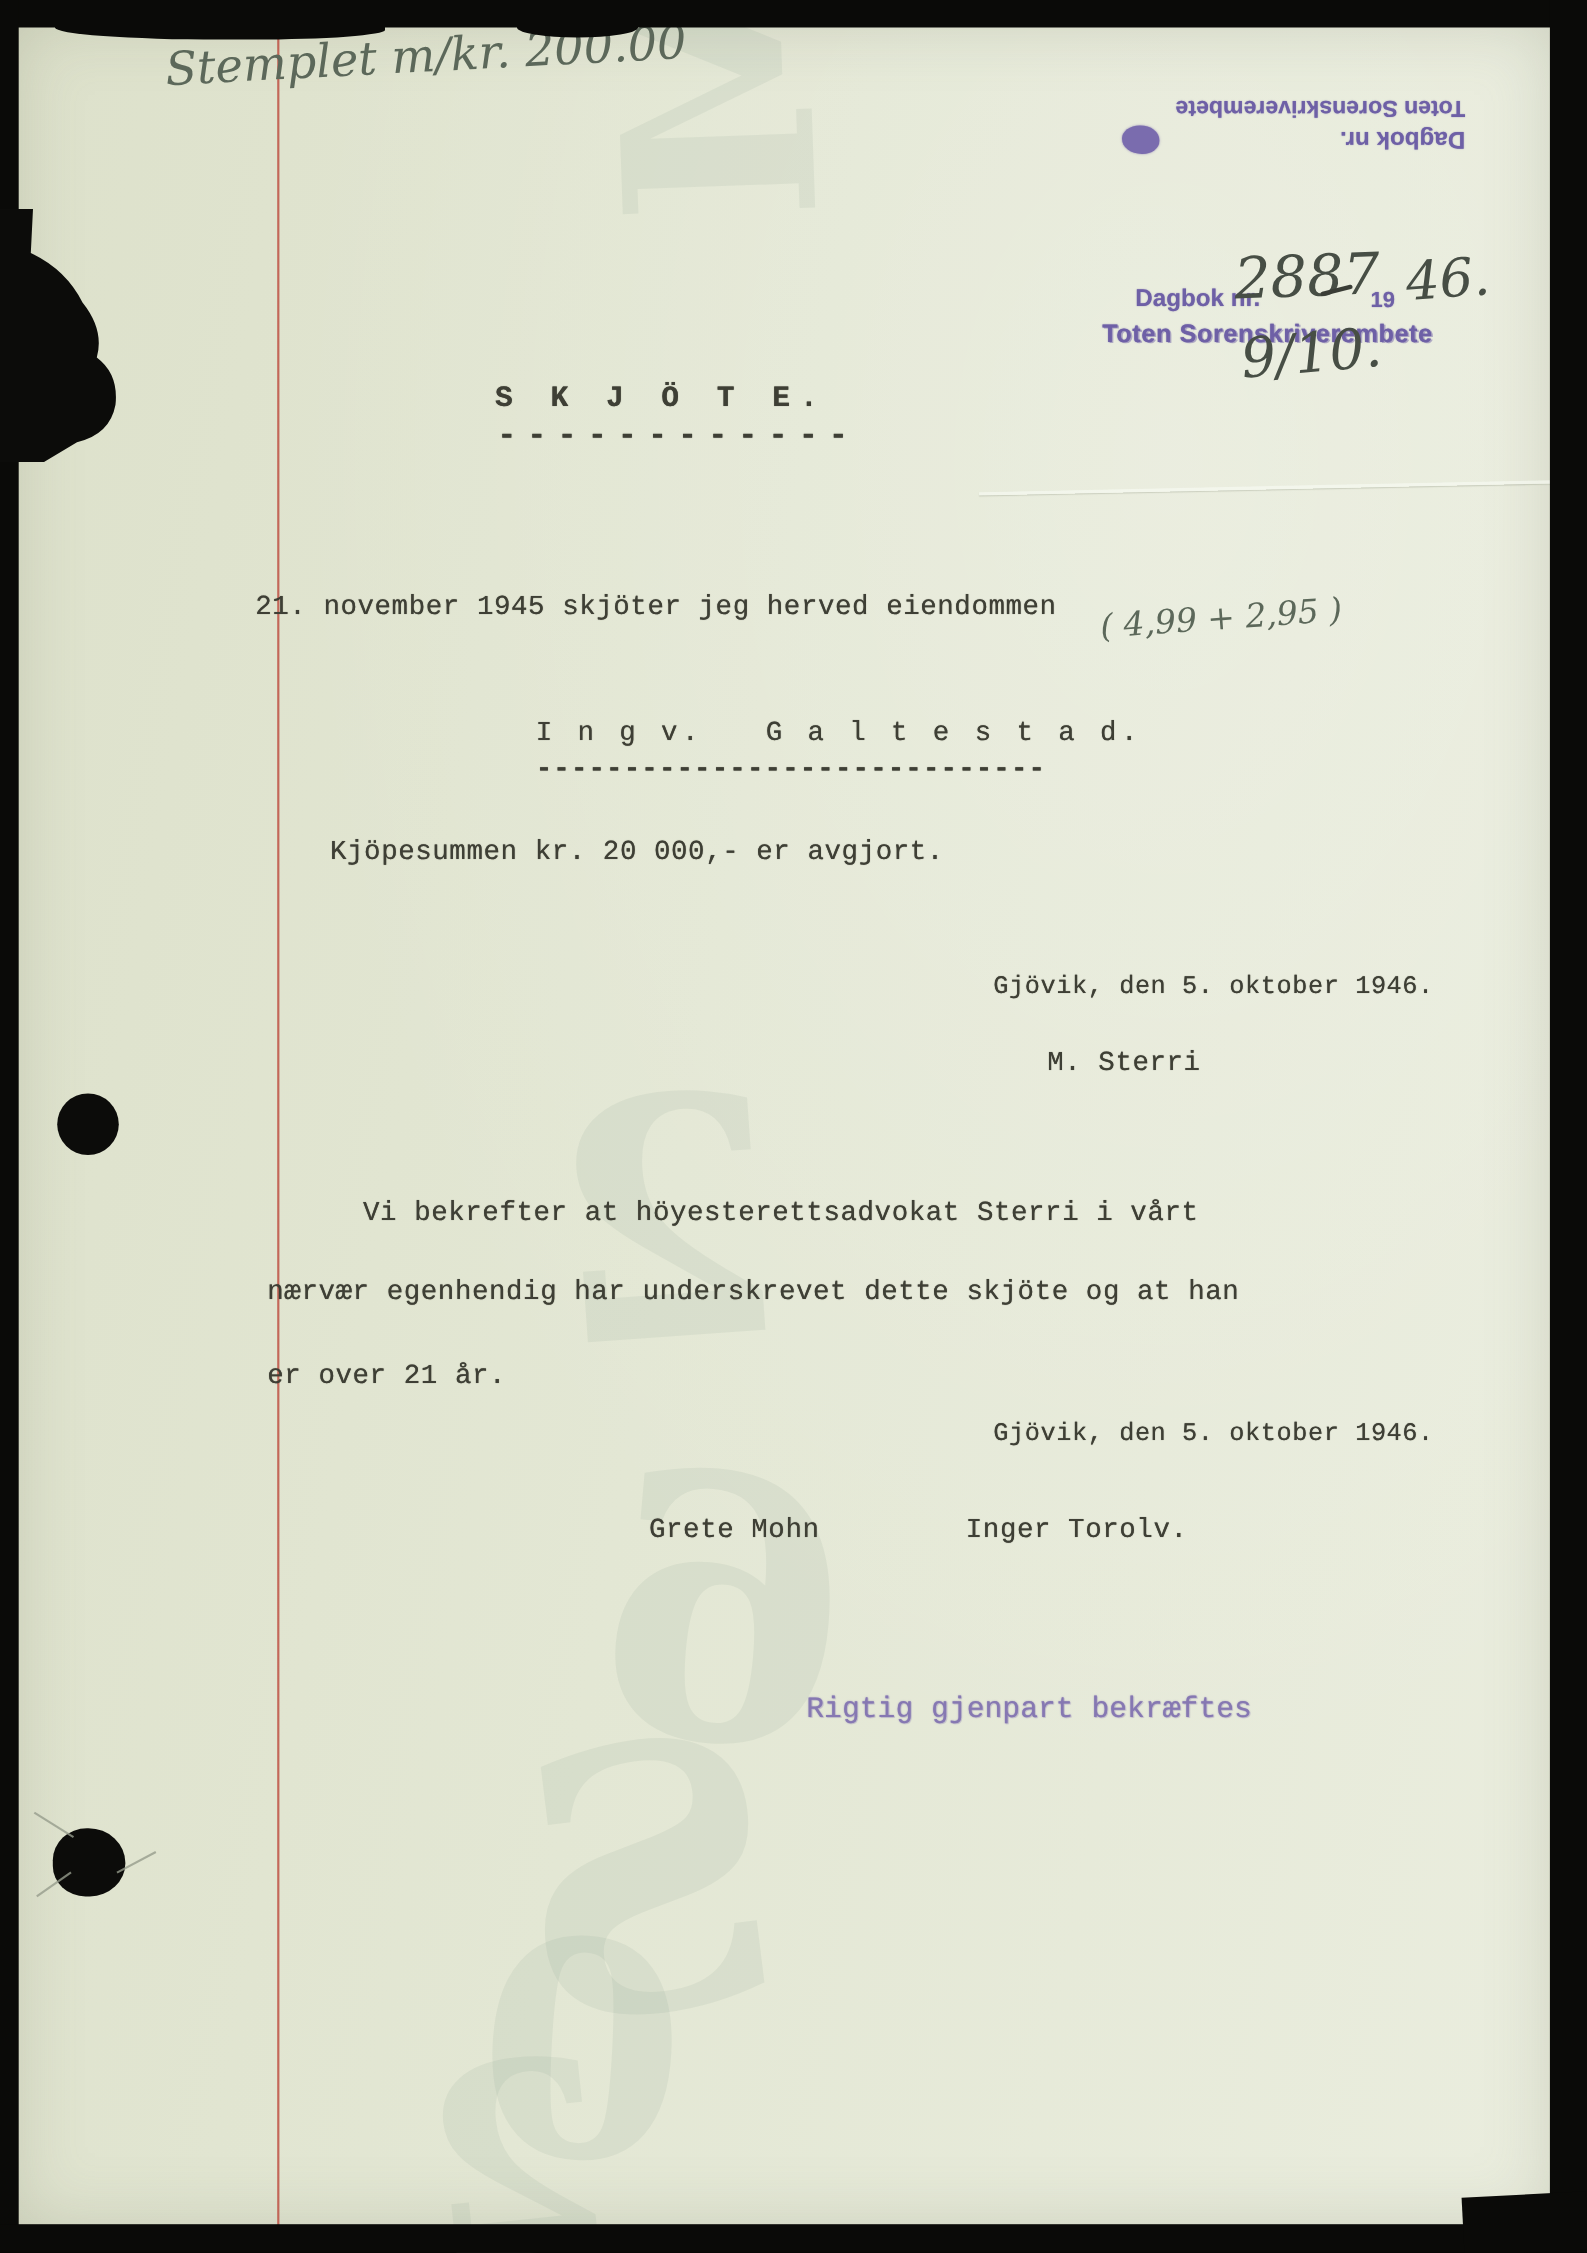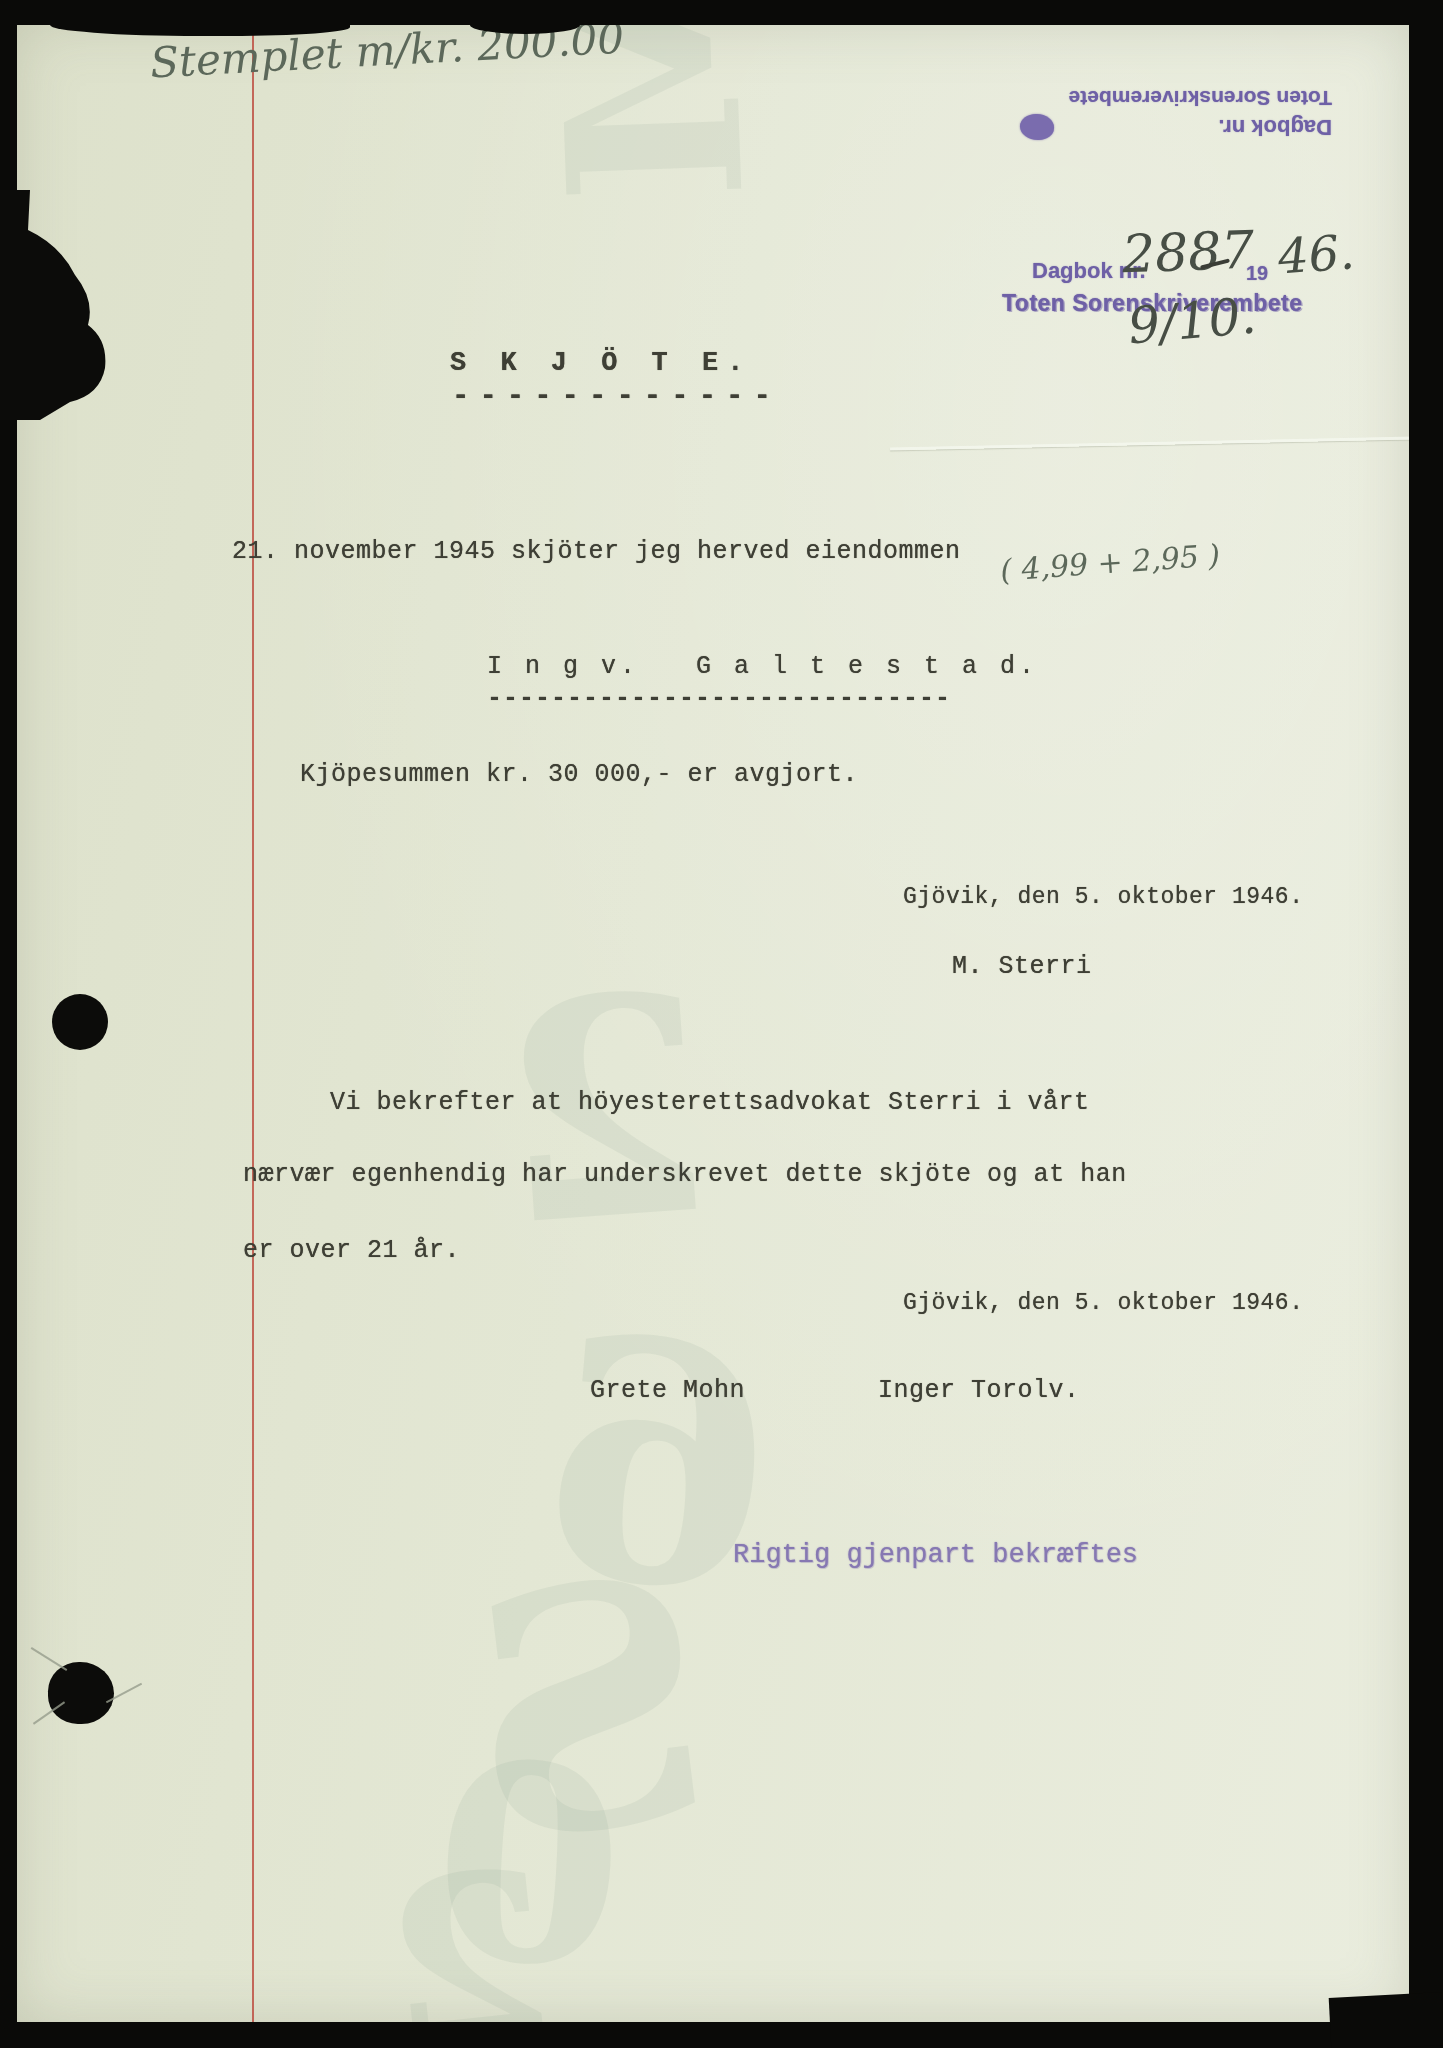--- a/index.html
+++ b/index.html
@@ -79,21 +79,21 @@
 
   <div class="abs tw tw-bold" style="left:450px;top:348px;font-size:27px;letter-spacing:9px;">S K J Ö T E.</div>
   <div class="abs tw tw-bold" style="left:452px;top:380px;font-size:29px;letter-spacing:10px;">------------</div>
 
   <div class="abs tw" style="left:232px;top:537px;">21. november 1945 skjöter jeg herved eiendommen</div>
   <div class="abs hw" style="left:1000px;top:545px;font-size:30px;transform:rotate(-4deg);">( 4,99 + 2,95 )</div>
 
   <div class="abs tw" style="left:487px;top:652px;letter-spacing:4px;">I n g v.   G a l t e s t a d.</div>
   <div class="abs tw tw-bold" style="left:487px;top:684px;letter-spacing:1px;">-----------------------------</div>
 
-  <div class="abs tw" style="left:300px;top:760px;">Kjöpesummen kr. 30 000,- er avgjort.</div>
+  <div class="abs tw" style="left:300px;top:760px;">Kjöpesummen kr. 20 000,- er avgjort.</div>
 
   <div class="abs tw" style="left:903px;top:884px;font-size:23px;">Gjövik, den 5. oktober 1946.</div>
   <div class="abs tw" style="left:952px;top:952px;">M. Sterri</div>
 
   <div class="abs tw" style="left:243px;top:1160px;">nærvær egenhendig har underskrevet dette skjöte og at han</div>
   <div class="abs tw" style="left:330px;top:1088px;">Vi bekrefter at höyesterettsadvokat Sterri i vårt</div>
   <div class="abs tw" style="left:243px;top:1236px;">er over 21 år.</div>
 
   <div class="abs tw" style="left:903px;top:1290px;font-size:23px;">Gjövik, den 5. oktober 1946.</div>
   <div class="abs tw" style="left:590px;top:1376px;">Grete Mohn</div>

